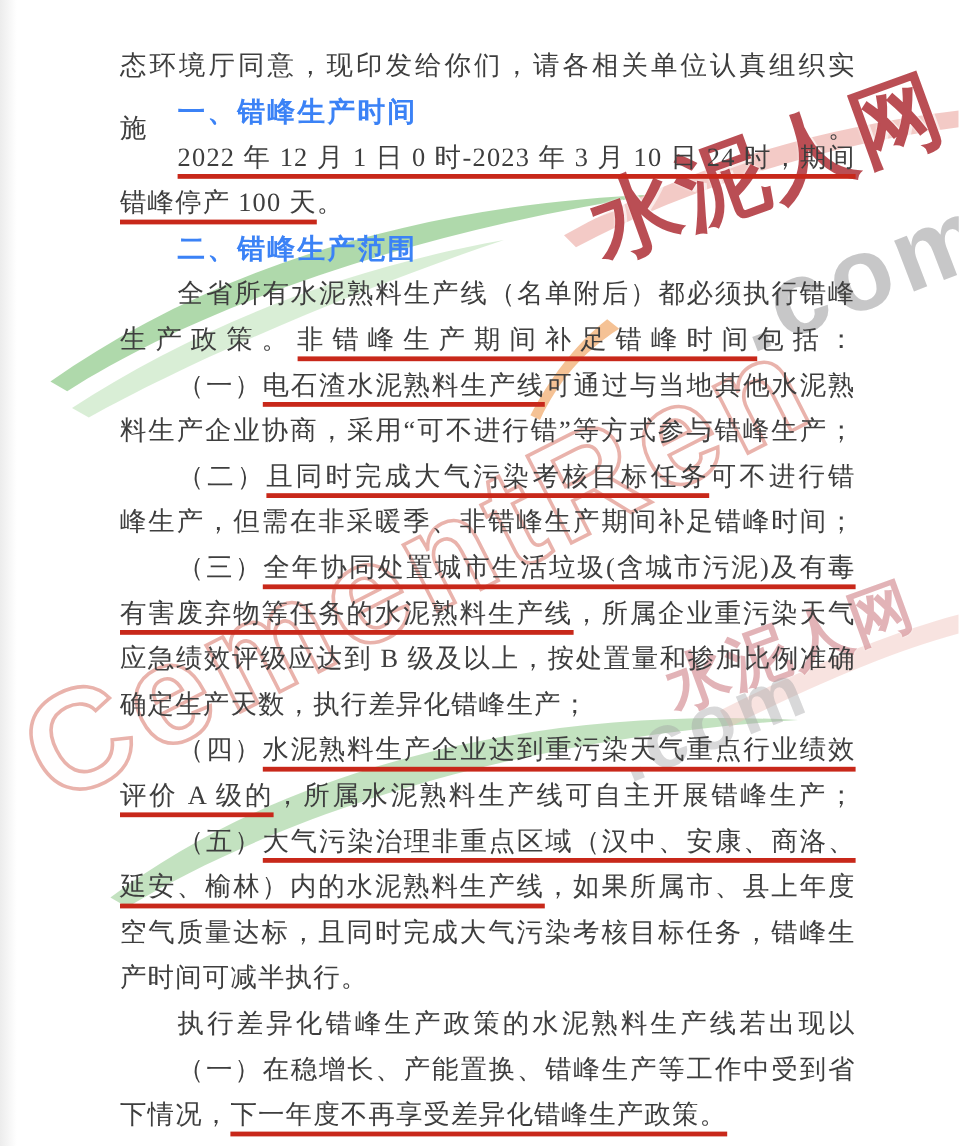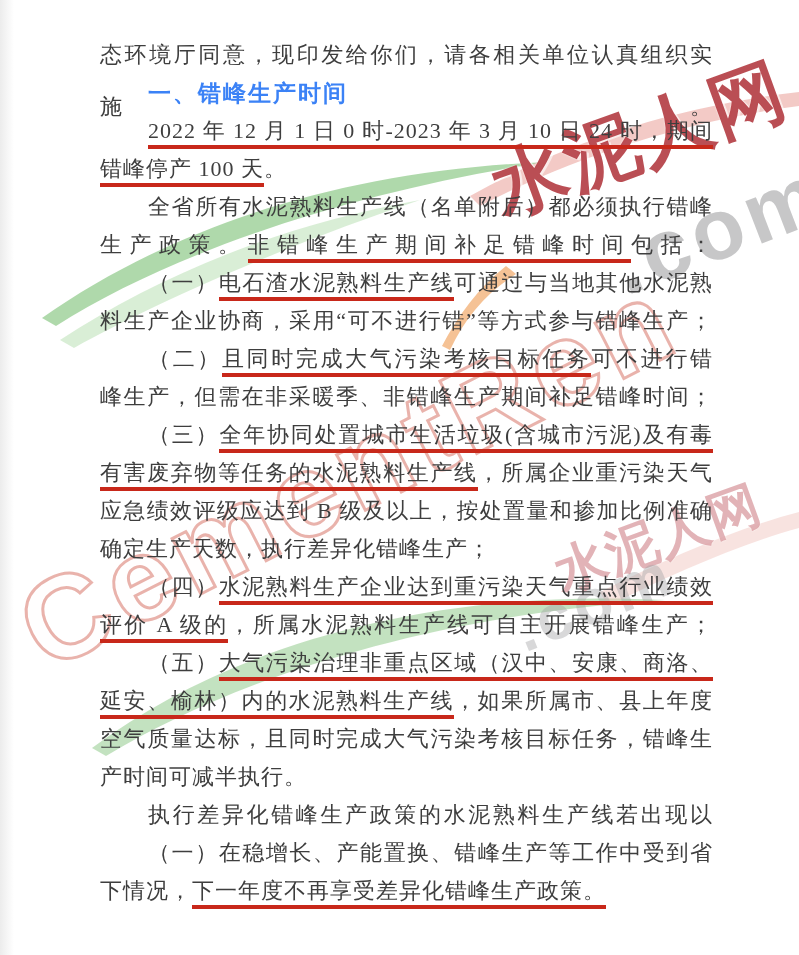--- a/index.html
+++ b/index.html
@@ -101,20 +101,21 @@
   <div class="wm-com-1">.com</div>
   <div class="wm-cn-2">水泥人网</div>
   <div class="wm-com-2">.com</div>
 </div>
 
 <div class="doc" id="doc">
     <div class="line full"><span>态环境厅同意，现印发给你们，请各相关单位认真组织实施。</span></div>
     <div class="line heading ind"><span>一、错峰生产时间</span></div>
     <div class="line full ind"><span class="u">2022 年 12 月 1 日 0 时-2023 年 3 月 10 日 24 时，期间</span></div>
     <div class="line"><span class="u">错峰停产 100 天</span><span>。</span></div>
+    <div class="line heading ind"><span>二、错峰生产范围</span></div>
     <div class="line full ind"><span>全省所有水泥熟料生产线（名单附后）都必须执行错峰</span></div>
     <div class="line full"><span>生产政策。</span><span class="u">非错峰生产期间补足错峰时间</span><span>包括：</span></div>
     <div class="line full ind"><span>（一）</span><span class="u">电石渣水泥熟料生产线</span><span>可通过与当地其他水泥熟</span></div>
     <div class="line full"><span>料生产企业协商，采用“可不进行错”等方式参与错峰生产；</span></div>
     <div class="line full ind"><span>（二）</span><span class="u">且同时完成大气污染考核目标任务</span><span>可不进行错</span></div>
     <div class="line full"><span>峰生产，但需在非采暖季、非错峰生产期间补足错峰时间；</span></div>
     <div class="line full ind"><span>（三）</span><span class="u">全年协同处置城市生活垃圾(含城市污泥)及有毒</span></div>
     <div class="line full"><span class="u">有害废弃物等任务的水泥熟料生产线</span><span>，所属企业重污染天气</span></div>
     <div class="line full"><span>应急绩效评级应达到 B 级及以上，按处置量和掺加比例准确</span></div>
     <div class="line"><span>确定生产天数，执行差异化错峰生产；</span></div>

